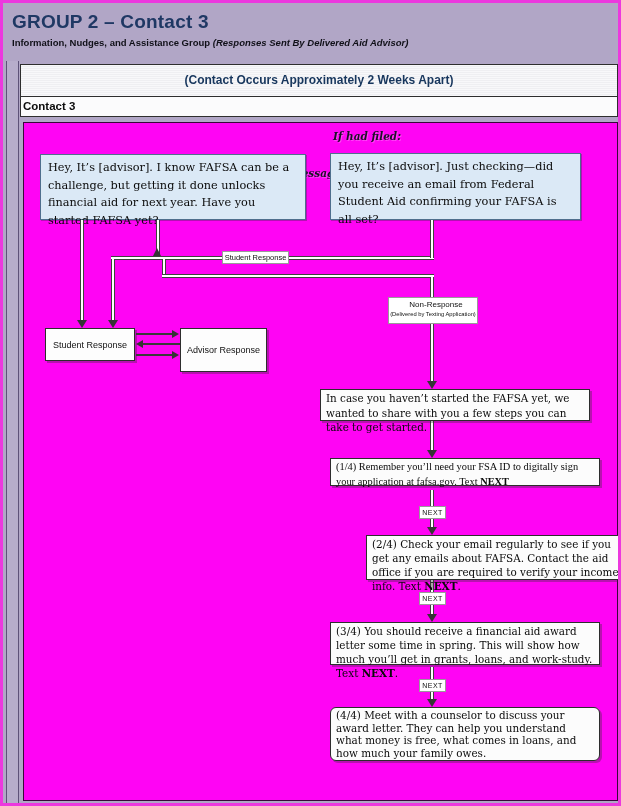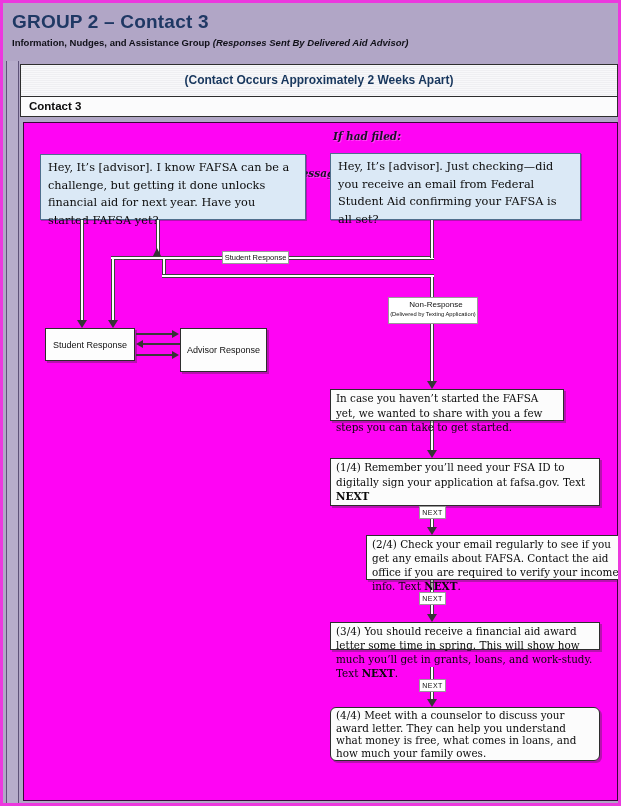--- a/index.html
+++ b/index.html
@@ -23,21 +23,21 @@
   }
   .band1{
     left:17px; top:61px; width:598px; height:33px; box-sizing:border-box;
     border:1px solid #2e2e2e;
     background:repeating-linear-gradient(0deg,#f8f8fa 0 1px,#efeff2 1px 2px);
     text-align:center; line-height:31px; font-size:12px; font-weight:bold; color:#17365D;
   }
   .band2{
     left:17px; top:93px; width:598px; height:21px; box-sizing:border-box;
     border:1px solid #2e2e2e; background:#fbfbfc;
-    font-size:11.5px; font-weight:bold; color:#0b0b0b; line-height:19px; padding-left:8px;
+    font-size:11.5px; font-weight:bold; color:#0b0b0b; line-height:19px; padding-left:2px;
   }
   .canvas{
     left:20px; top:119px; width:595px; height:679px; box-sizing:border-box;
     background:#FF04F4; border:1px solid #38073a;
   }
   .cond{
     font-family:"DejaVu Serif", serif; font-style:italic; font-weight:bold;
     font-size:10.5px; color:#1c1228; white-space:nowrap;
     text-shadow:1px 1px 0 rgba(255,255,255,0.25);
   }
@@ -132,44 +132,44 @@
   <div class="abs respbox" style="left:42px; top:325px; width:90px; height:33px;">Student Response</div>
   <div class="abs respbox" style="left:177px; top:325px; width:87px; height:44px;">Advisor Response</div>
 
   <div class="abs sline" style="left:133px; top:330px; width:37px;"></div>
   <div class="abs arr-right" style="left:169px; top:327px;"></div>
   <div class="abs sline" style="left:140px; top:340px; width:37px;"></div>
   <div class="abs arr-left" style="left:133px; top:337px;"></div>
   <div class="abs sline" style="left:133px; top:351px; width:37px;"></div>
   <div class="abs arr-right" style="left:169px; top:348px;"></div>
 
-  <div class="abs step lh2" style="left:327px; top:386px; width:234px; height:32px;">
+  <div class="abs step lh2" style="left:317px; top:386px; width:270px; height:32px;">
     <span>In case you haven’t started the FAFSA yet, we wanted to share with you a few steps you can take to get started.</span><b></b><span></span>
   </div>
 
   <div class="abs vline" style="left:427px; top:418px; height:30px;"></div>
   <div class="abs arr-down" style="left:424px; top:447px;"></div>
 
-  <div class="abs step lh2" style="left:327px; top:455px; width:270px; height:48px;">
+  <div class="abs step lh2" style="left:327px; top:455px; width:270px; height:28px;font-family:Liberation Serif, serif;">
     <span>(1/4) Remember you’ll need your FSA ID to digitally sign your application at fafsa.gov.  Text </span><b>NEXT</b><span></span>
   </div>
 
   <div class="abs vline" style="left:427px; top:487px; height:38px;"></div>
   <div class="abs tag tag-next" style="left:416px; top:503px; width:27px; height:13px;">NEXT</div>
   <div class="abs arr-down" style="left:424px; top:524px;"></div>
 
   <div class="abs step lh3" style="left:327px; top:532px; width:270px; height:45px;margin-left:36px;">
     <span>(2/4) Check your email regularly to see if you get any emails about FAFSA. Contact the aid office if you are required to verify your income info. Text </span><b>NEXT</b><span>.</span>
   </div>
 
   <div class="abs vline" style="left:427px; top:577px; height:35px;"></div>
   <div class="abs tag tag-next" style="left:416px; top:589px; width:27px; height:13px;">NEXT</div>
   <div class="abs arr-down" style="left:424px; top:611px;"></div>
 
-  <div class="abs step lh3" style="left:327px; top:619px; width:270px; height:28px;">
+  <div class="abs step lh3" style="left:327px; top:619px; width:270px; height:43px;">
     <span>(3/4) You should receive a financial aid award letter some time in spring. This will show how much you’ll get in grants, loans, and work-study. Text </span><b>NEXT</b><span>.</span>
   </div>
 
   <div class="abs vline" style="left:427px; top:664px; height:33px;"></div>
   <div class="abs tag tag-next" style="left:416px; top:676px; width:27px; height:13px;">NEXT</div>
   <div class="abs arr-down" style="left:424px; top:696px;"></div>
 
   <div class="abs step lh3t" style="left:327px; top:704px; width:270px; height:54px;border-radius:6px;">
     <span>(4/4) Meet with a counselor to discuss your award letter. They can help you understand what money is free, what comes in loans, and how much your family owes.</span><b></b><span></span>
   </div>

